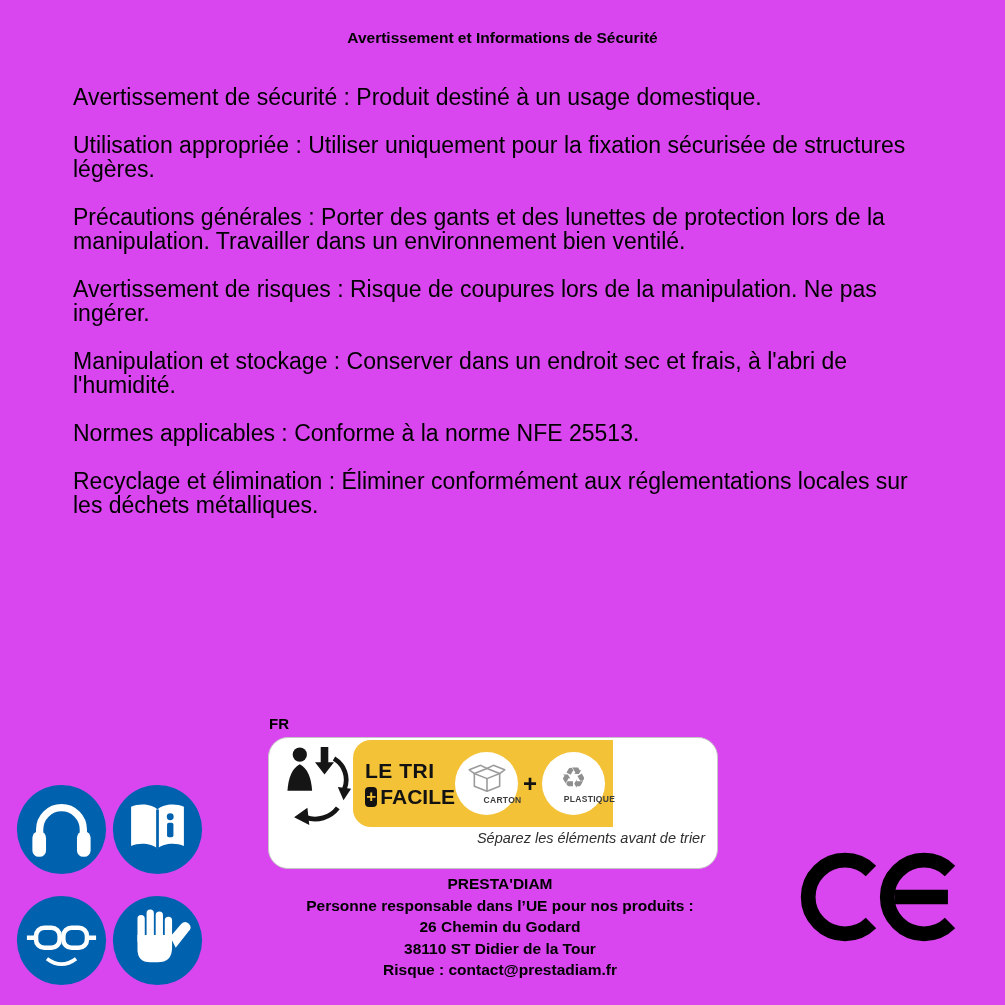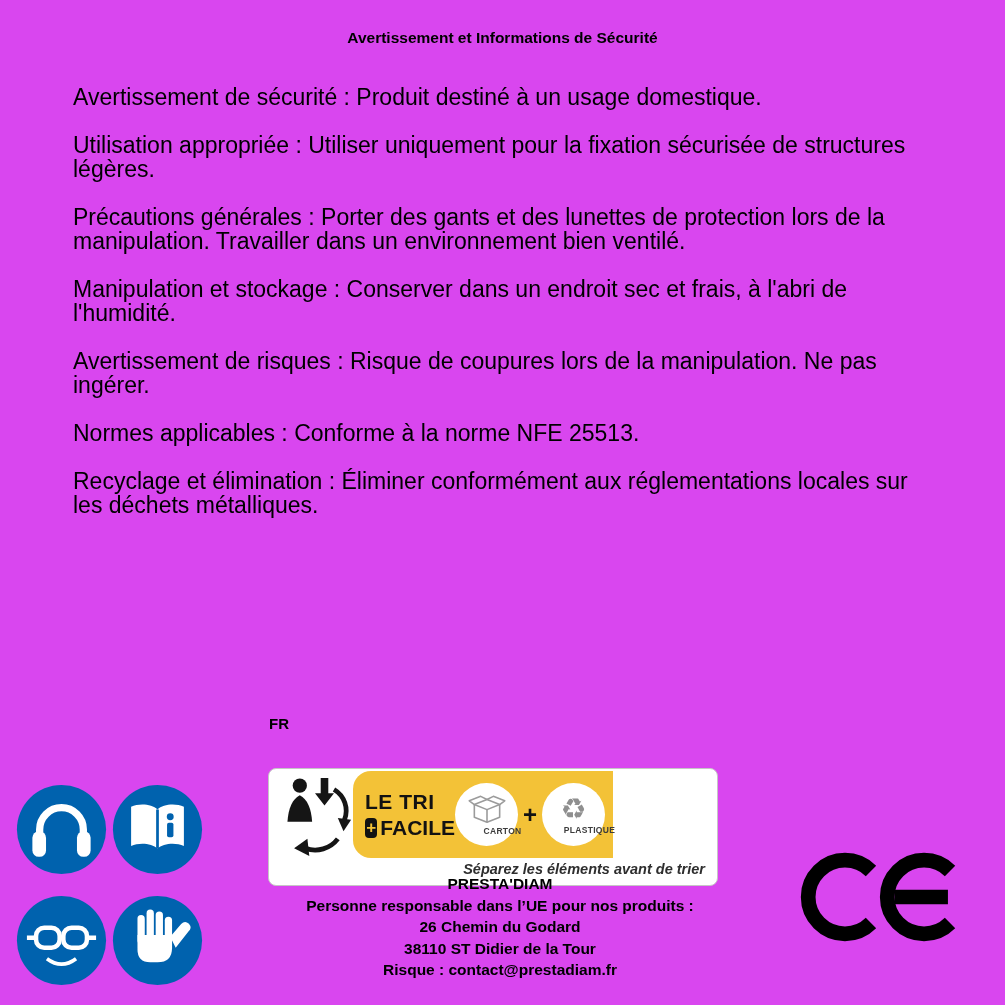--- a/index.html
+++ b/index.html
@@ -15,22 +15,22 @@
                font-size:23px; line-height:24px; }
   .body-text p { margin:0 0 24px 0; }
 
   
   .pictograms { position:absolute; left:16px; top:784px; display:grid;
                 grid-template-columns:91px 91px; column-gap:5px; row-gap:20px; }
   .picto svg { display:block; }
 
   
   .fr-label { position:absolute; left:269px; top:715px; font-size:15px; font-weight:bold; }
-  .tri-banner { position:absolute; left:268px; top:737px; width:450px; height:118px;
-                background:#fff; border:1.5px solid #c6c6c6; border-radius:8px;margin-top:31px; }
+  .tri-banner { position:absolute; left:268px; top:737px; width:450px; height:132px;
+                background:#fff; border:1.5px solid #c6c6c6; border-radius:20px; }
   .triman { position:absolute; left:8px; top:5px; }
   .yellow-band { position:absolute; left:84px; top:2px; width:260px; height:87px;
                  background:var(--yellow); border-radius:18px 0 0 18px;
                  display:flex; align-items:center; }
   .tri-words { padding-left:12px; width:102px; flex:none; }
   .le-tri { font-size:21px; font-weight:bold; letter-spacing:.5px; color:#121212; }
   .facile-row { display:flex; align-items:center; gap:3px; margin-top:2px; }
   .plus-box { width:20px; height:20px; background:#121212; color:var(--yellow);
               font-weight:bold; font-size:17px; display:flex; align-items:center;
               justify-content:center; border-radius:4px; }
@@ -41,40 +41,40 @@
   .material-label { font-size:8.5px; font-weight:bold; color:#3c3c3c;
                     letter-spacing:.3px; margin-top:1px;padding-left:32px; }
   .plus-sep { font-size:24px; font-weight:bold; margin:0 5px; color:#121212; flex:none; }
   .recycle-glyph { font-family:"DejaVu Sans", sans-serif; font-size:29px;
                    line-height:30px; color:#8f8f8f; }
   .arrow { position:absolute; left:344px; top:2px; width:96px; height:87px;
            background:var(--yellow);
            clip-path:polygon(0 0, 55% 0, 100% 50%, 55% 100%, 0 100%); }
   .arrow svg { position:absolute; left:5px; top:12px; }
   .tagline { position:absolute; right:12px; top:92px; font-size:14.5px;
-             font-style:italic; font-weight:bold; color:#2e2e2e;text-align:center; }
+             font-style:italic; font-weight:normal; color:#2e2e2e;text-align:center; }
 
   .address { position:absolute; left:252px; top:873px; width:496px; text-align:center;
              font-size:15.5px; font-weight:bold; line-height:21.5px; }
 
   .ce-mark { position:absolute; left:799px; top:851px; }
 </style>
 </head>
 <body>
 
 <div class="page">
 
   <h1 class="title">Avertissement et Informations de Sécurité</h1>
 
   <div class="body-text">
     <p>Avertissement de sécurité : Produit destiné à un usage domestique.</p>
     <p>Utilisation appropriée : Utiliser uniquement pour la fixation sécurisée de structures légères.</p>
     <p>Précautions générales : Porter des gants et des lunettes de protection lors de la manipulation. Travailler dans un environnement bien ventilé.</p>
+    <p>Avertissement de risques : Risque de coupures lors de la manipulation. Ne pas ingérer.</p>
     <p>Manipulation et stockage : Conserver dans un endroit sec et frais, à l'abri de l'humidité.</p>
-    <p>Avertissement de risques : Risque de coupures lors de la manipulation. Ne pas ingérer.</p>
     <p>Normes applicables : Conforme à la norme NFE 25513.</p>
     <p>Recyclage et élimination : Éliminer conformément aux réglementations locales sur les déchets métalliques.</p>
   </div>
 
   <div class="pictograms">
     <div class="picto">
       <svg width="91" height="91" viewBox="0 0 100 100">
         <circle cx="50" cy="50" r="49" fill="#0062AE"></circle>
         <path d="M26 68 V50 a24 24 0 0 1 48 0 V68" fill="none" stroke="#fff" stroke-width="8"></path>
         <rect x="18" y="52" width="15" height="28" rx="7" fill="#fff"></rect>

